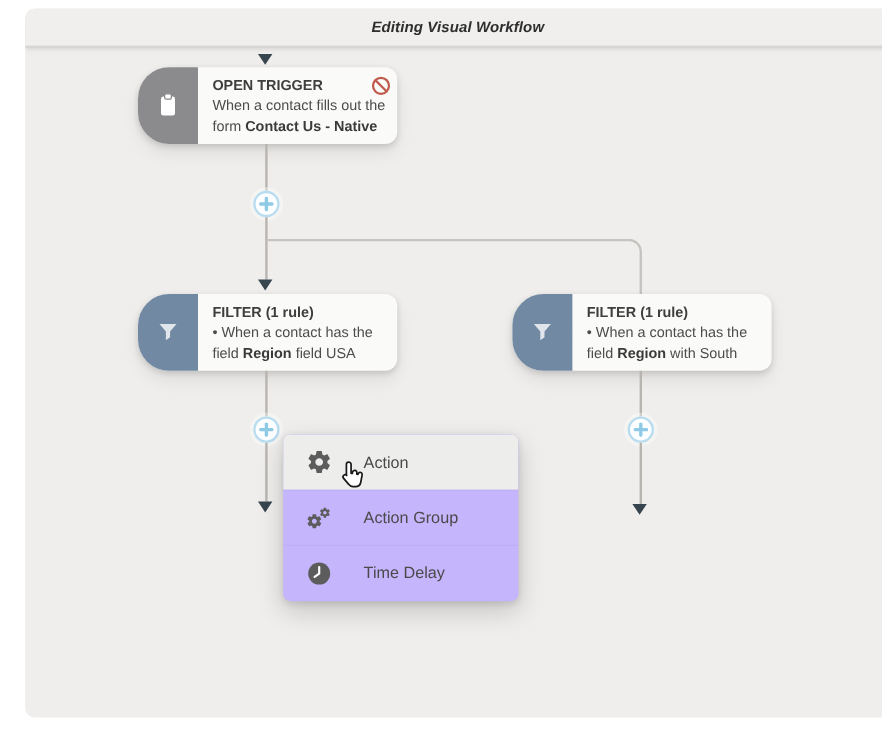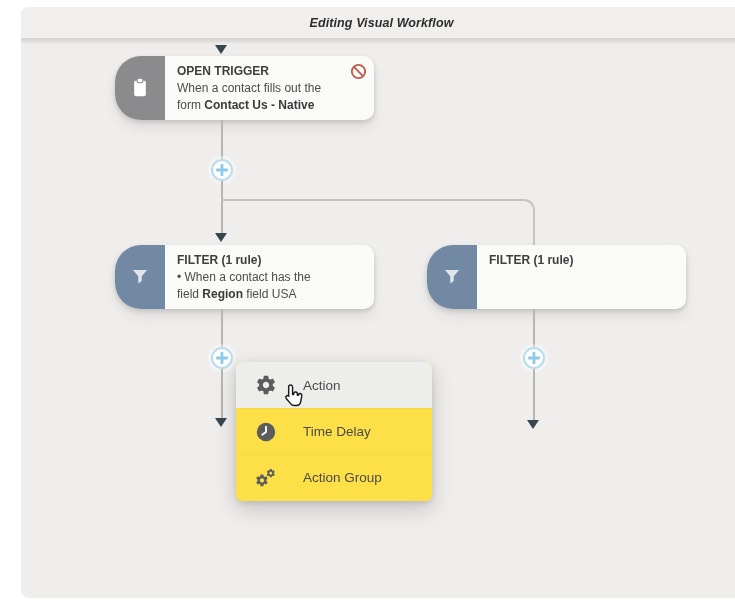--- a/index.html
+++ b/index.html
@@ -34,41 +34,41 @@
 
   .plus-btn {
     position: absolute; width: 22px; height: 22px; border-radius: 50%;
     background: #fdfeff; border: 2px solid #b9ddf0;
     display: flex; align-items: center; justify-content: center;
     box-shadow: 0 0 0 3px rgba(255,255,255,0.35);
     cursor: pointer;
   }
 
   .node-card {
-    position: absolute; width: 259px; height: 64px;
+    position: absolute; width: 216px; height: 64px;
     background: #fafaf8; border-radius: 10px;
     border-top-left-radius: 26px; border-bottom-left-radius: 26px;
     box-shadow: 0 2px 5px rgba(0,0,0,0.14), 0 8px 14px rgba(0,0,0,0.07);
     display: flex;
   }
   .node-iconbox {
     width: 50px; flex: 0 0 50px; border-radius: 26px 0 0 26px;
     display: flex; align-items: center; justify-content: center;
   }
   .iconbox-gray { background: #8b8b8e; }
   .iconbox-blue { background: #7289a4; }
   .node-body { flex: 1; padding: 7px 10px 6px 12px; position: relative; }
   .node-title { font-size: 12px; font-weight: bold; color: #3e3e3e; line-height: 1.45; }
   .node-desc { font-size: 12px; color: #4c4c4c; line-height: 1.42; width: 146px; }
   .node-desc b { color: #3a3a3a; }
   .blocked-badge { position: absolute; right: 7px; top: 7px; width: 17px; height: 17px; }
 
   .add-menu {
     position: absolute; left: 215px; top: 355px; width: 196px; height: 139px;
-    background: #fde047; border-radius: 6px;
+    background: #c4b5fd; border-radius: 6px;
     box-shadow: 0 8px 22px rgba(0,0,0,0.18), 0 2px 6px rgba(0,0,0,0.10);
     overflow: hidden;
   }
   .menu-row {
     height: 46px; display: flex; align-items: center; cursor: pointer;
   }
   .menu-row.highlighted { background: #ededec; }
   .menu-row + .menu-row { border-top: 1px solid rgba(0,0,0,0.03); }
   .menu-icon { width: 22px; height: 22px; margin-left: 19px; flex: 0 0 22px; }
   .menu-label { margin-left: 26px; font-size: 13.5px; color: #4a4a4a; }
@@ -147,20 +147,21 @@
   <div class="node-card" style="left:406px; top:238px;">
     <div class="node-iconbox iconbox-blue">
       <span>
         <svg width="20" height="20" viewBox="0 0 24 24">
           <path d="M3.5 3.5h17l-6.4 7.6v5.8l-4.2 2.9v-8.7z" fill="rgba(255,255,255,0.78)"></path>
         </svg>
       </span>
     </div>
     <div class="node-body">
       <div class="node-title">FILTER (1 rule)</div>
+      <div class="node-desc"><span>• When a contact has the field </span><b>Region</b><span> with South</span></div>
     </div>
   </div>
 
   <div class="vline" style="left:200px; top:302px; height:38px;"></div>
   <div class="plus-btn" style="left:190px; top:340px;">
     <span>
       <svg width="12" height="12" viewBox="0 0 12 12">
         <path d="M6 1.2 V10.8 M1.2 6 H10.8" stroke="#8ecae6" stroke-width="2.8" stroke-linecap="round"></path>
       </svg>
     </span>
@@ -183,35 +184,35 @@
     <div class="menu-row highlighted">
       <span class="menu-icon">
         <svg width="22" height="22" viewBox="0 0 24 24">
             <use href="#cogP" fill="#5c5c5c"></use>
           </svg>
       </span>
       <span class="menu-label">Action</span>
     </div>
     <div class="menu-row">
       <span class="menu-icon">
+        <svg width="22" height="22" viewBox="0 0 24 24" fill="#5c5c5c">
+          <use href="#cogP" transform="translate(7.6,14.6) scale(0.64) translate(-12,-12)"></use>
+          <use href="#cogP" transform="translate(17.2,6.8) scale(0.45) translate(-12,-12)"></use>
+        </svg>
+      </span>
+      <span class="menu-label">Action Group</span>
+    </div>
+    <div class="menu-row">
+      <span class="menu-icon">
         <svg width="22" height="22" viewBox="0 0 24 24">
           <circle cx="12" cy="12" r="10" fill="#5c5c5c"></circle>
           <path d="M12 6.2 V12 L7.8 15" fill="none" stroke="#ffffff" stroke-width="2" stroke-linecap="round" stroke-linejoin="round"></path>
         </svg>
       </span>
       <span class="menu-label">Time Delay</span>
-    </div>
-    <div class="menu-row">
-      <span class="menu-icon">
-        <svg width="22" height="22" viewBox="0 0 24 24" fill="#5c5c5c">
-          <use href="#cogP" transform="translate(7.6,14.6) scale(0.64) translate(-12,-12)"></use>
-          <use href="#cogP" transform="translate(17.2,6.8) scale(0.45) translate(-12,-12)"></use>
-        </svg>
-      </span>
-      <span class="menu-label">Action Group</span>
     </div>
   </div>
 
   <div class="cursor">
     <svg width="24" height="26" viewBox="0 0 16 20">
       <path d="M5.4 1.6c.83 0 1.5.67 1.5 1.5v5.7l.75.1.22-.95c.18-.75.95-1.2 1.7-1 .62.17 1.03.74 1.03 1.37v1.08l.62.1.27-.58c.3-.64 1.05-.93 1.7-.65.58.25.9.85.8 1.46l-.88 4.8c-.3 1.62-1.72 2.8-3.37 2.8H8.2c-1.12 0-2.17-.55-2.8-1.47L2 11.9c-.44-.64-.3-1.5.33-1.96.55-.4 1.3-.32 1.77.16l-.2-.2V3.1c0-.83.67-1.5 1.5-1.5z" fill="#ffffff" stroke="#1a1a1a" stroke-width="1.1" stroke-linejoin="round"></path>
     </svg>
   </div>
 
 </div>

